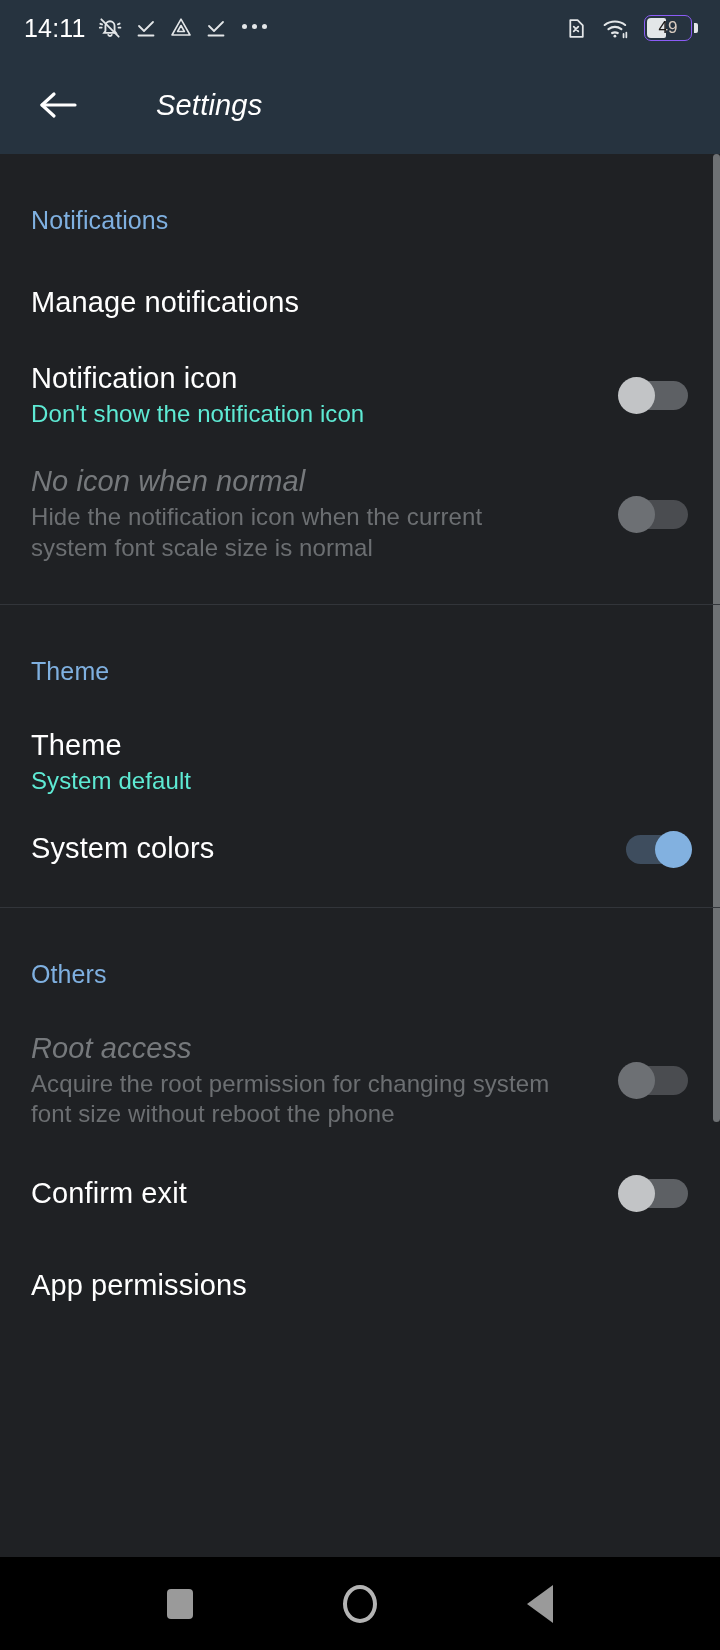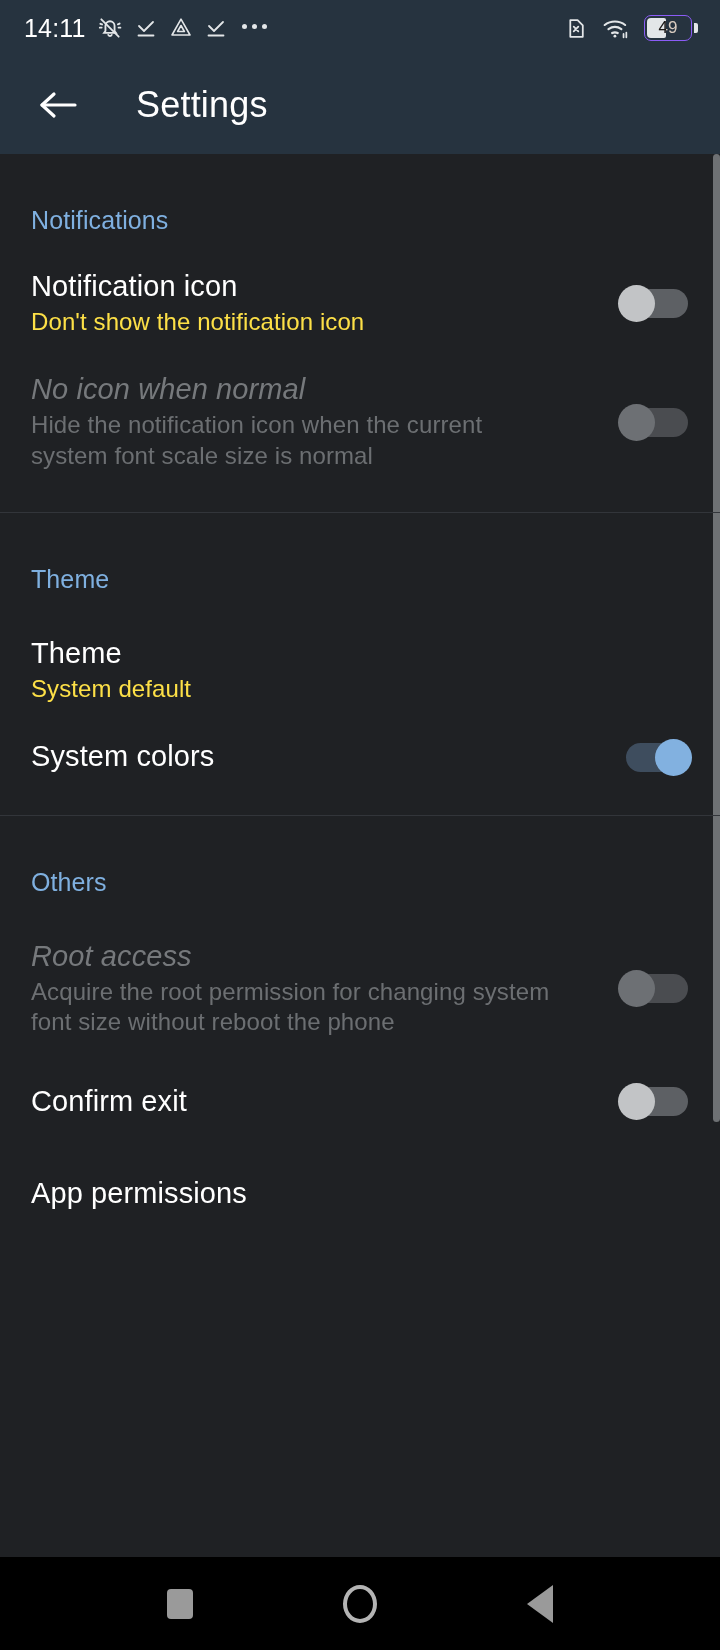--- a/index.html
+++ b/index.html
@@ -73,25 +73,26 @@
     padding-left: 32px;
     flex: 0 0 auto;
   }
   .back-btn {
     width: 52px; height: 52px;
     display: flex; align-items: center; justify-content: center;
     cursor: pointer;
   }
   .appbar-title {
     color: #ffffff;
-    font-size: 36px;
+    font-size: 29px;
     font-weight: 400;
-    margin-left: 52px;
+    margin-left: 72px;
     letter-spacing: 0.2px;
     white-space: nowrap;
+    font-style: italic;
   }
 
   
   .content {
     position: relative;
     flex: 1 1 auto;
     background: #1f2124;
     overflow: hidden;
   }
 
@@ -116,21 +117,21 @@
   .row.clickable { cursor: pointer; }
   .row-text { max-width: 520px; }
   .row-title {
     color: #ffffff;
     font-size: 29px;
     font-weight: 400;
     line-height: 1.18;
     letter-spacing: 0.1px;
   }
   .row-summary {
-    color: #fde047;
+    color: #5eead4;
     font-size: 24px;
     font-weight: 400;
     line-height: 1.28;
     margin-top: 4px;
     letter-spacing: 0.1px;
   }
   .row.disabled .row-title { color: #76797c; font-style: italic; }
   .row.disabled .row-summary { color: #6c6f72; }
 
   
@@ -297,20 +298,25 @@
     <div class="appbar-title">Settings</div>
   </div>
 
   <div class="content">
 
     <div class="scrollbar"></div>
 
     <div class="section">
       <div class="section-header">Notifications</div>
 
+      <div class="row clickable pad-top-lg">
+        <div class="row-text">
+          <div class="row-title">Manage notifications</div>
+        </div>
+      </div>
 
       <div class="row pad-top-md">
         <div class="row-text">
           <div class="row-title">Notification icon</div>
           <div class="row-summary">Don't show the notification icon</div>
         </div>
         <div class="switch">
           <span class="track"></span>
           <span class="thumb"></span>
         </div>

